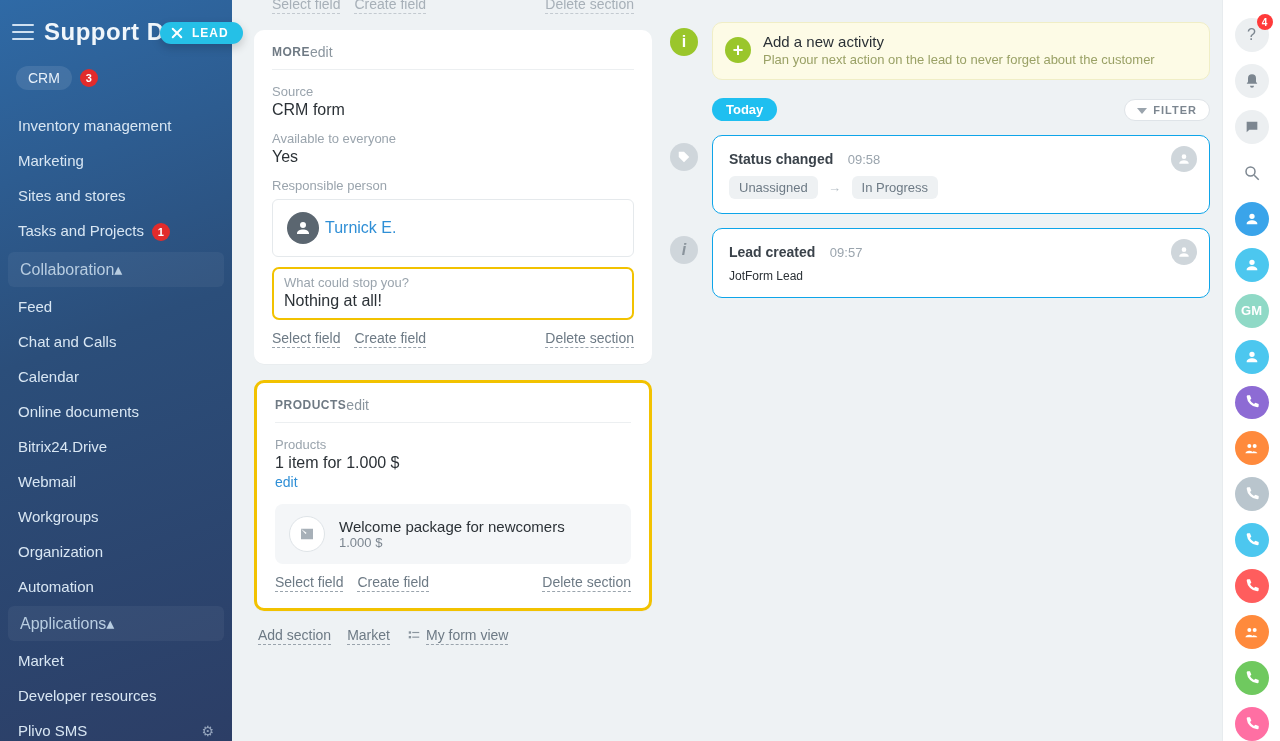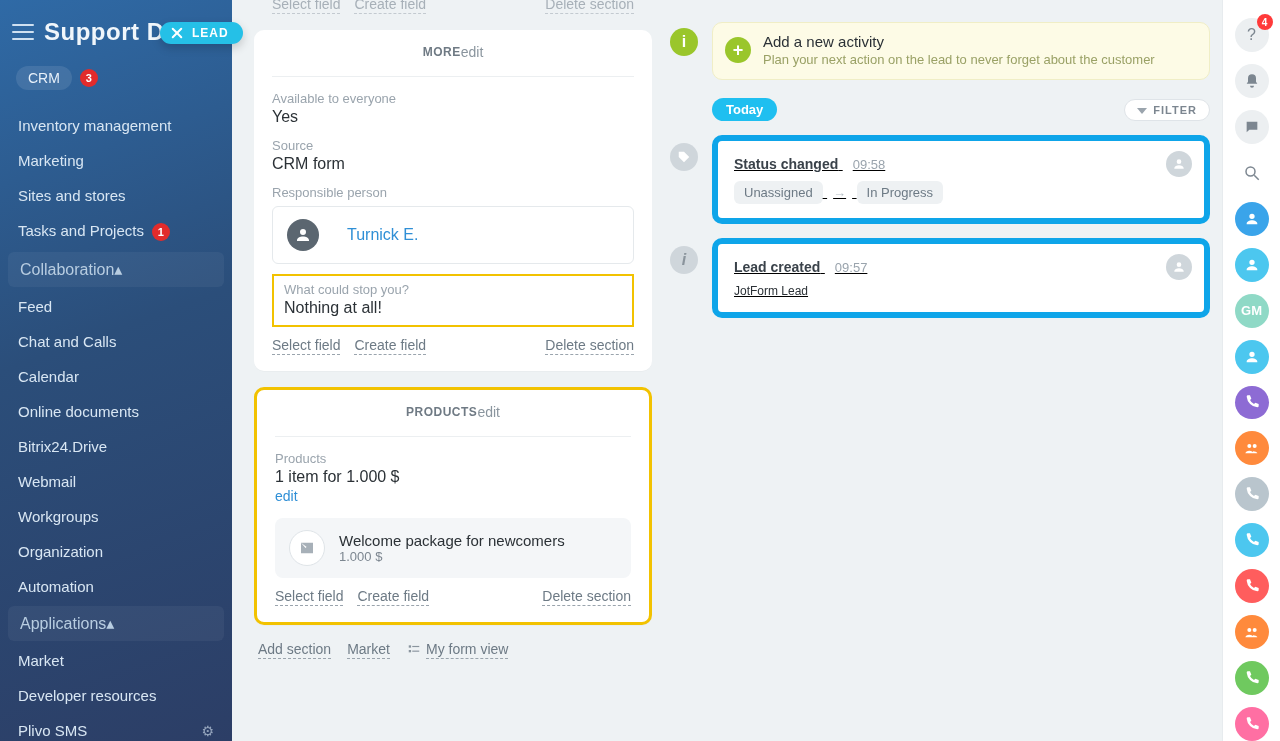--- a/index.html
+++ b/index.html
@@ -25,34 +25,34 @@
 
 .lead-chip { position:absolute; left:160px; top:22px; height:22px; background:#25c0e7; color:#fff; border-radius:20px; display:flex; align-items:center; padding:0 14px 0 10px; font-size:12px; font-weight:700; letter-spacing:1px; box-shadow:0 4px 10px rgba(0,0,0,.18); z-index:40;}
 .lead-chip .x{width:14px;height:14px;margin-right:8px;display:inline-block;position:relative;}
 .lead-chip .x::before,.lead-chip .x::after{content:"";position:absolute;left:6px;top:0;width:2px;height:14px;background:#fff;border-radius:1px;}
 .lead-chip .x::before{transform:rotate(45deg);} .lead-chip .x::after{transform:rotate(-45deg);}
 
 
 .main { position:absolute; left:232px; top:0; width:770px; height:741px; background:#eef2f4; padding:0 18px 30px 22px; overflow:hidden;}
 .form-col { width:398px; }
 .card { background:#fff; border-radius:10px; padding:14px 18px 16px; margin-top:16px; box-shadow:0 1px 0 rgba(0,0,0,.02);}
-.card-head { display:flex; justify-content:center; align-items:center; border-bottom:1px solid #eceff1; padding-bottom:16px; margin-bottom:6px;}
+.card-head { display:flex; justify-content:flex-start; align-items:center; border-bottom:1px solid #eceff1; padding-bottom:9px; margin-bottom:6px;}
 .card-title { font-size:12px; font-weight:700; color:#6f7a84; letter-spacing:.5px;}
 .edit-link { font-size:14px; color:#8a959e; cursor:pointer; }
 .fld { padding:8px 0 4px;}
 .fld-label { font-size:13px; color:#9aa4ad; margin-bottom:2px;}
 .fld-value { font-size:16px; color:#2b3136;}
 .link-blue { color:#2f8fd6; }
-.person-box{display:flex;align-items:center;gap:28px;border:1px solid #e5e9ec;border-radius:6px;padding:12px 14px;margin-top:6px;}
+.person-box{display:flex;align-items:center;gap:6px;border:1px solid #e5e9ec;border-radius:6px;padding:12px 14px;margin-top:6px;}
 .avatar{width:32px;height:32px;border-radius:50%;background:#5b6670;display:flex;align-items:center;justify-content:center;}
 .avatar svg{width:18px;height:18px;fill:#fff;}
 .actions{display:flex;justify-content:space-between;margin-top:10px;font-size:14px;color:#6d7a85;}
 .dotted{border-bottom:1px dashed #9aa4ad;cursor:pointer;padding-bottom:1px;}
 .actions .left{display:flex;gap:14px;}
-.highlight-field{border:2px solid #f2c200;border-radius:0;padding:6px 10px 8px;margin-top:6px;}
+.highlight-field{border:2px solid #f2c200;border-radius:7px;padding:6px 10px 8px;margin-top:6px;}
 .highlight-card{border:3px solid #f2c200;}
 .prod-box{background:#f4f6f8;border-radius:8px;padding:12px 14px;display:flex;align-items:center;gap:14px;margin-top:10px;}
 .prod-img{width:36px;height:36px;border-radius:50%;border:1px solid #dfe4e8;background:#fff;display:flex;align-items:center;justify-content:center;}
 .prod-img svg{width:18px;height:18px;fill:#a7b0b8;}
 .small-grey{font-size:13px;color:#7c8690;}
 .bottom-links{display:flex;gap:16px;align-items:flex-start;margin:16px 0 0 4px;font-size:14px;color:#6d7a85;}
 .bottom-links .ico{display:inline-flex;align-items:center;gap:4px;}
 .top-stub{display:flex;justify-content:space-between;font-size:14px;color:#a7b0b8;padding:0 18px;margin-top:-4px;}
 .top-stub span{border-bottom:1px dashed #c3cad0;}
 
@@ -63,21 +63,21 @@
 .tl-grey{background:#cfd6db;color:#fff;}
 .tl-greytxt{background:#cfd6db;color:#8a949c;}
 .activity-banner{margin-left:50px;background:#fdfbe6;border:1px solid #f0eec6;border-radius:10px;padding:10px 14px 12px 50px;position:relative;}
 .act-plus{position:absolute;left:12px;top:14px;width:26px;height:26px;border-radius:50%;background:#9ac62b;display:flex;align-items:center;justify-content:center;color:#fff;font-size:18px;font-weight:700;}
 .act-title{font-size:15px;color:#2b3136;}
 .act-sub{font-size:13px;color:#9aa166;margin-top:2px;}
 .tl-row{position:relative;margin-top:14px;}
 .today-row{display:flex;align-items:center;justify-content:flex-start;gap:10px;margin:18px 0 4px 50px;}
 .today-pill{background:#1fbff0;color:#fff;border-radius:14px;padding:4px 14px;font-size:13px;font-weight:600;}
 .filter-pill{border:1px solid #dfe4e8;background:#fff;border-radius:14px;padding:4px 12px;font-size:11px;font-weight:700;color:#7c8690;letter-spacing:1px;display:inline-flex;align-items:center;gap:6px;margin-left:auto;}
-.tl-card{margin-left:50px;background:#fff;border:6px solid #0ea5e9;border-radius:10px;padding:14px 16px;position:relative;text-decoration:underline;}
+.tl-card{margin-left:50px;background:#fff;border:1px solid #0ea5e9;border-radius:10px;padding:14px 16px;position:relative;}
 .tl-card .av{position:absolute;right:12px;top:10px;width:26px;height:26px;border-radius:50%;background:#cfd6db;display:flex;align-items:center;justify-content:center;}
 .tl-card .av svg{width:14px;height:14px;fill:#fff;}
 .tl-head{font-size:14px;color:#3a424a;font-weight:600;display:inline;}
 .tl-time{font-size:13px;color:#9aa4ad;margin-left:10px;}
 .chip{display:inline-block;background:#eef1f3;color:#6d7a85;border-radius:6px;padding:4px 10px;font-size:13px;margin-top:8px;}
 .arrow{color:#b5bec5;margin:0 6px;font-size:13px;}
 .tl-body{font-size:12px;color:#2b3136;margin-top:8px;}
 
 
 .rail{position:absolute;right:0;top:0;width:58px;height:741px;background:#fff;border-left:1px solid #e7ebee;display:flex;flex-direction:column;align-items:center;padding-top:18px;gap:12px;}
@@ -154,26 +154,26 @@
       </div>
       <span class="dotted">Delete section</span>
     </div>
 
     <div class="card">
       <div class="card-head">
         <span class="card-title">MORE</span>
         <span class="edit-link">edit</span>
       </div>
       <div class="fld">
+        <div class="fld-label">Source</div>
+        <div class="fld-value">CRM form</div>
+      </div>
+      <div class="fld">
         <div class="fld-label">Available to everyone</div>
         <div class="fld-value">Yes</div>
-      </div>
-      <div class="fld">
-        <div class="fld-label">Source</div>
-        <div class="fld-value">CRM form</div>
       </div>
       <div class="fld">
         <div class="fld-label">Responsible person</div>
         <div class="person-box">
           <span class="avatar">
             <svg viewBox="0 0 24 24">
                 <path d="M12 12a4 4 0 1 0-4-4 4 4 0 0 0 4 4zm0 2c-4 0-8 2-8 5v1h16v-1c0-3-4-5-8-5z"></path>
               </svg>
           </span>
           <span class="link-blue">Turnick E.</span>

